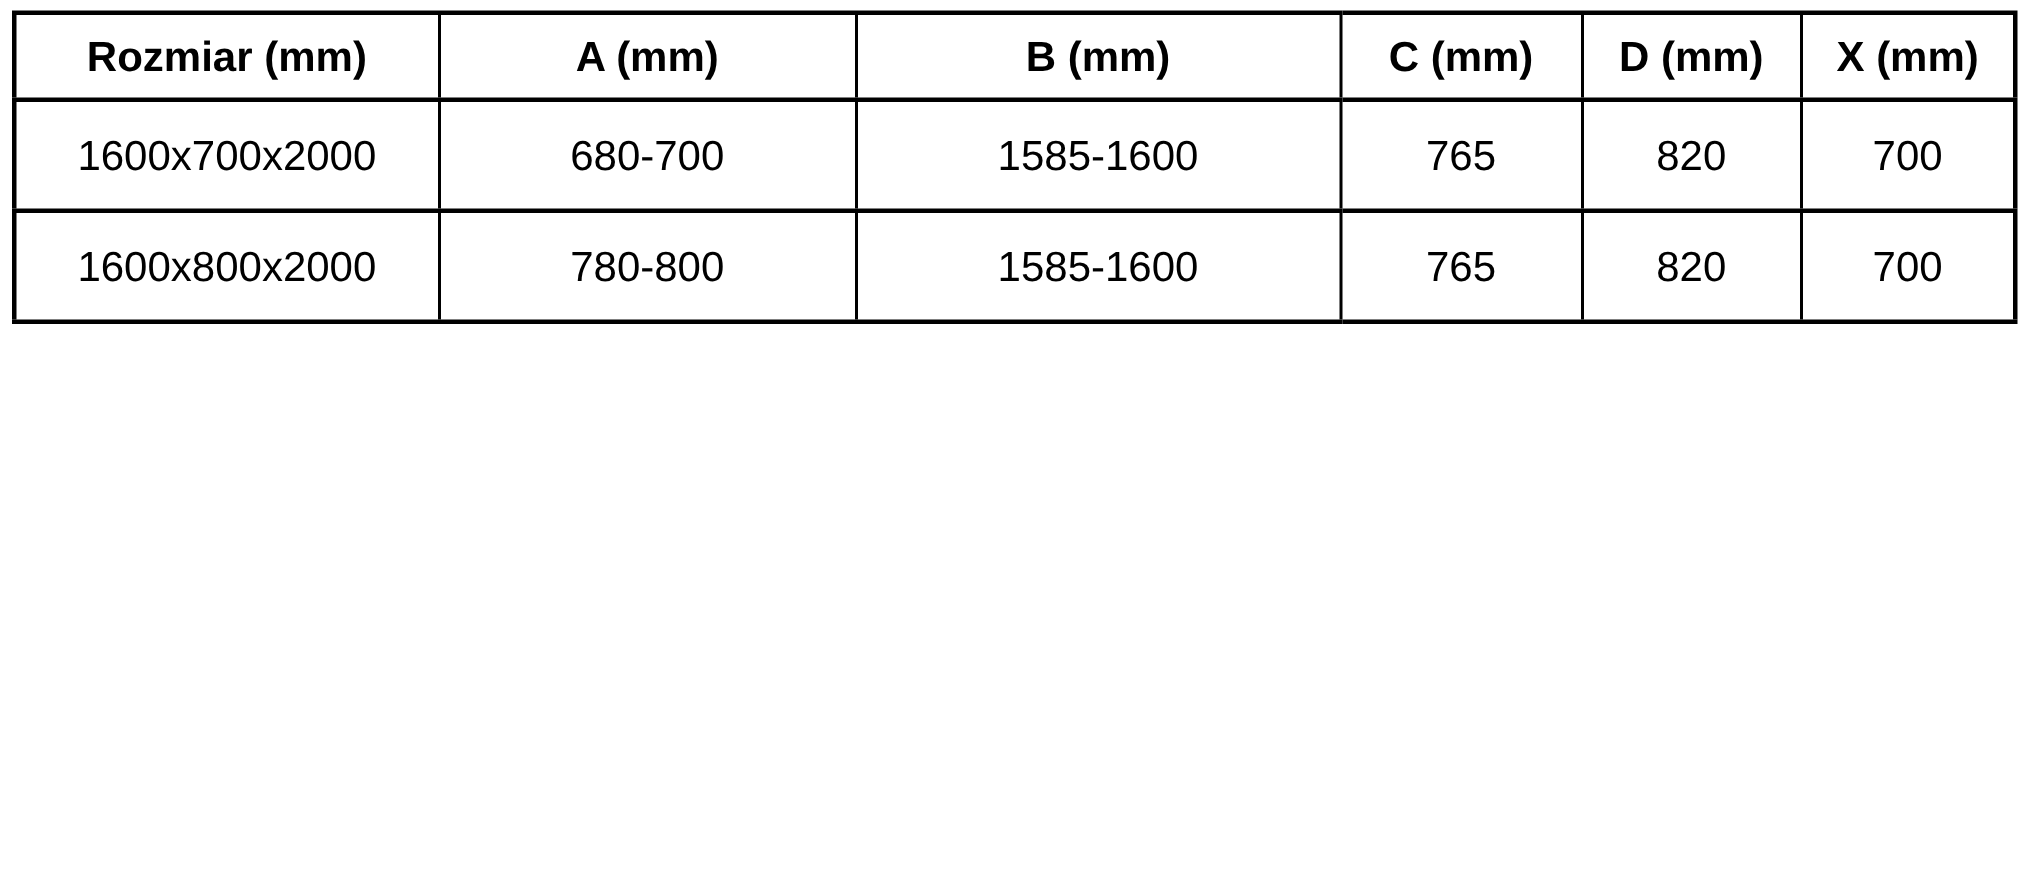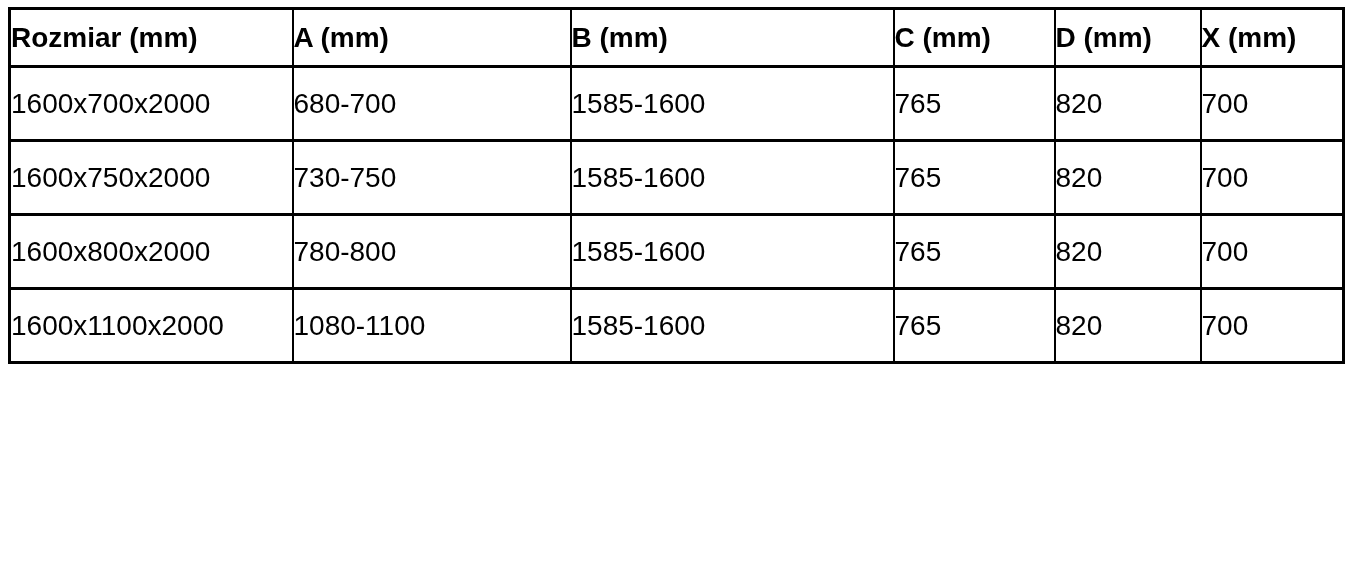--- a/index.html
+++ b/index.html
@@ -16,21 +16,21 @@
     margin: 7px 0 0 8px;
     width: 1334px;
     border: 3px solid #000000;
     font-family: "Liberation Sans", sans-serif;
     color: #000000;
   }
   .spec-table th, .spec-table td {
     border: 2px solid #000000;
     border-top-width: 3px;
     border-bottom-width: 3px;
-    text-align: left;
+    text-align: center;
     vertical-align: middle;
     padding: 0;
     white-space: nowrap;
     overflow: hidden;
   }
   .spec-table thead tr { height: 58px; }
   .spec-table tbody tr { height: 74px; }
   .spec-table th {
     font-size: 28px;
     font-weight: bold;
@@ -71,37 +71,21 @@
   <tbody>
     <tr>
       <td>1600x700x2000</td>
       <td>680-700</td>
       <td>1585-1600</td>
       <td>765</td>
       <td>820</td>
       <td>700</td>
     </tr>
     <tr>
-      <td>1600x750x2000</td>
-      <td>730-750</td>
-      <td>1585-1600</td>
-      <td>765</td>
-      <td>820</td>
-      <td>700</td>
-    </tr>
-    <tr>
       <td>1600x800x2000</td>
       <td>780-800</td>
-      <td>1585-1600</td>
-      <td>765</td>
-      <td>820</td>
-      <td>700</td>
-    </tr>
-    <tr>
-      <td>1600x1100x2000</td>
-      <td>1080-1100</td>
       <td>1585-1600</td>
       <td>765</td>
       <td>820</td>
       <td>700</td>
     </tr>
   </tbody>
 </table>
 
 </body></html>

